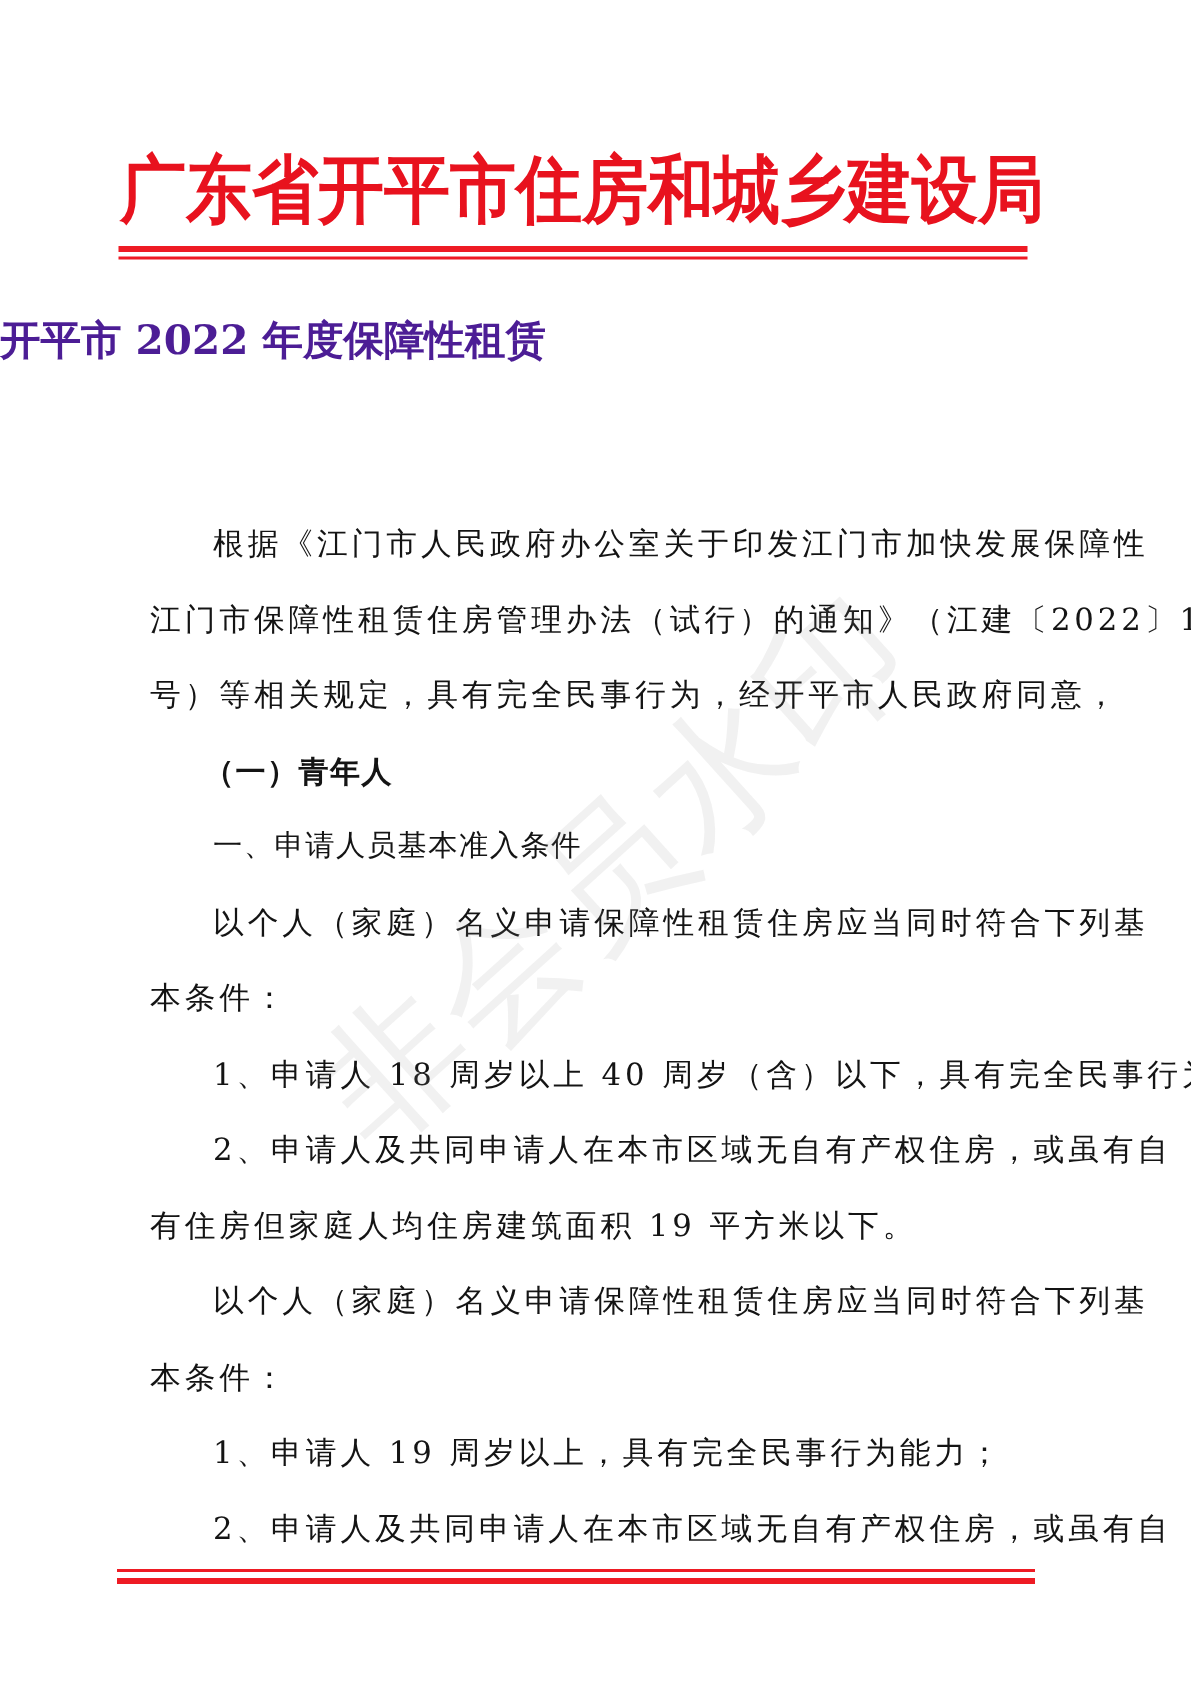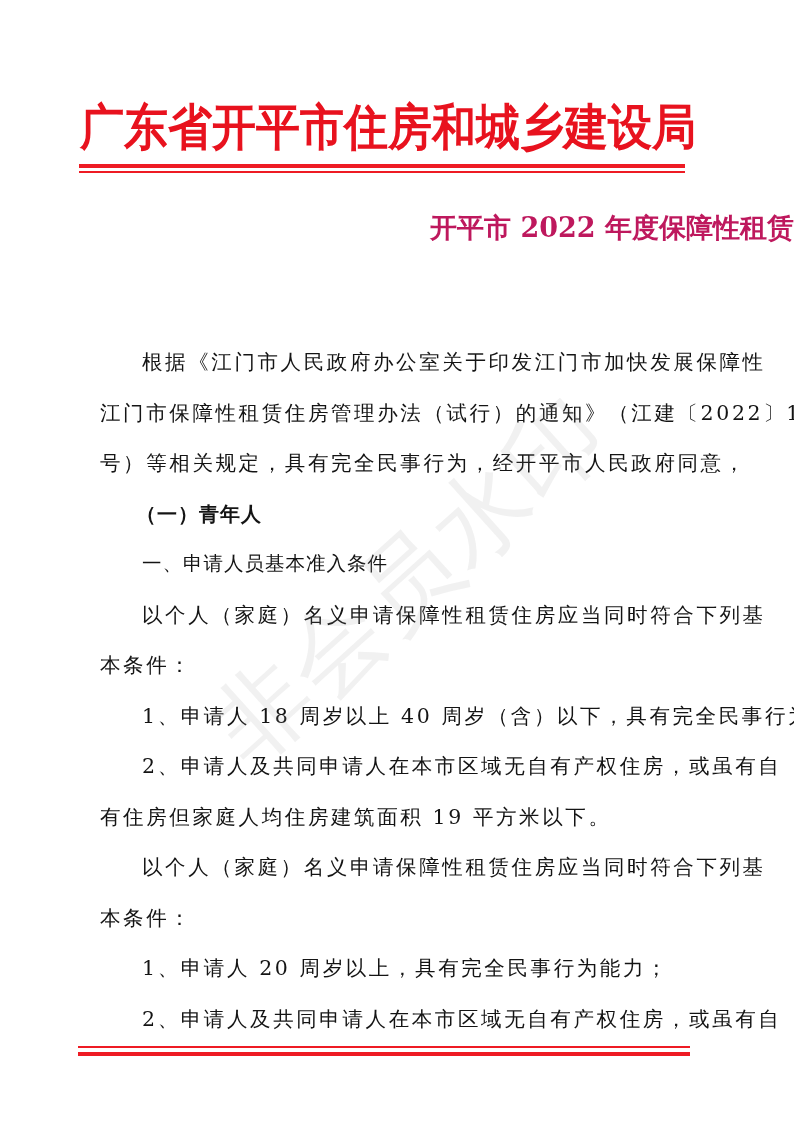--- a/index.html
+++ b/index.html
@@ -11,23 +11,23 @@
     font-weight: bold; color: #e8121e; font-size: 44px; line-height: 56px;
     letter-spacing: 0px; white-space: nowrap; text-align: justify;
     transform: scaleY(1.12); transform-origin: top left;
   }
   .rule { position: absolute; left: 79px; width: 606px; background: #ee1b24; }
   .rule.top-thick { top: 164px; height: 4px; }
   .rule.top-thin { top: 171px; height: 1.5px; }
   .rule.bot-thin { top: 1046px; height: 1.5px; left: 78px; width: 612px; }
   .rule.bot-thick { top: 1052px; height: 4px; left: 78px; width: 612px; }
   .doc-title {
-    position: absolute; left: 0; width: 794px; text-align: right;
+    position: absolute; left: 0; width: 794px; text-align: left;
     font-family: "DejaVu Serif", "Liberation Serif", serif; font-weight: bold;
-    font-size: 27px; line-height: 40px; color: #be185d;
+    font-size: 27px; line-height: 40px; color: #4c1d95;
   }
   .doc-title.l1 { top: 208px; }
   .doc-title.l2 { top: 248px; }
   .body { position: absolute; left: 88px; top: 331px; width: 620px; }
   .para { font-size: 20.5px; line-height: 38.5px; letter-spacing: 2.6px; text-align: justify; text-align-last: justify; margin: 12px; white-space: nowrap; }
   .para.last { text-align-last: left; }
   .indent { padding-left: 42px; }
   .h1 { font-family: "DejaVu Sans", "Liberation Sans", sans-serif; font-size: 19.5px; letter-spacing: 1px; text-align-last: left; }
   .h2 { font-weight: bold; font-size: 20px; letter-spacing: 1px; text-align-last: left; padding-left: 36px; }
   .watermark {
@@ -55,21 +55,21 @@
     <p class="para">号）等相关规定，具有完全民事行为，经开平市人民政府同意，</p>
     <p class="para h2">（一）青年人</p>
     <p class="para indent h1">一、申请人员基本准入条件</p>
     <p class="para indent">以个人（家庭）名义申请保障性租赁住房应当同时符合下列基</p>
     <p class="para last">本条件：</p>
     <p class="para indent">1、申请人 18 周岁以上 40 周岁（含）以下，具有完全民事行为</p>
     <p class="para indent">2、申请人及共同申请人在本市区域无自有产权住房，或虽有自</p>
     <p class="para last">有住房但家庭人均住房建筑面积 19 平方米以下。</p>
     <p class="para indent">以个人（家庭）名义申请保障性租赁住房应当同时符合下列基</p>
     <p class="para last">本条件：</p>
-    <p class="para indent last">1、申请人 20 周岁以上，具有完全民事行为能力；</p>
+    <p class="para indent last">1、申请人 19 周岁以上，具有完全民事行为能力；</p>
     <p class="para indent">2、申请人及共同申请人在本市区域无自有产权住房，或虽有自</p>
   </div>
 
   <div class="watermark">非会员水印</div>
 
   <div class="rule bot-thin"></div>
   <div class="rule bot-thick"></div>
 </div>
 
 </body></html>

